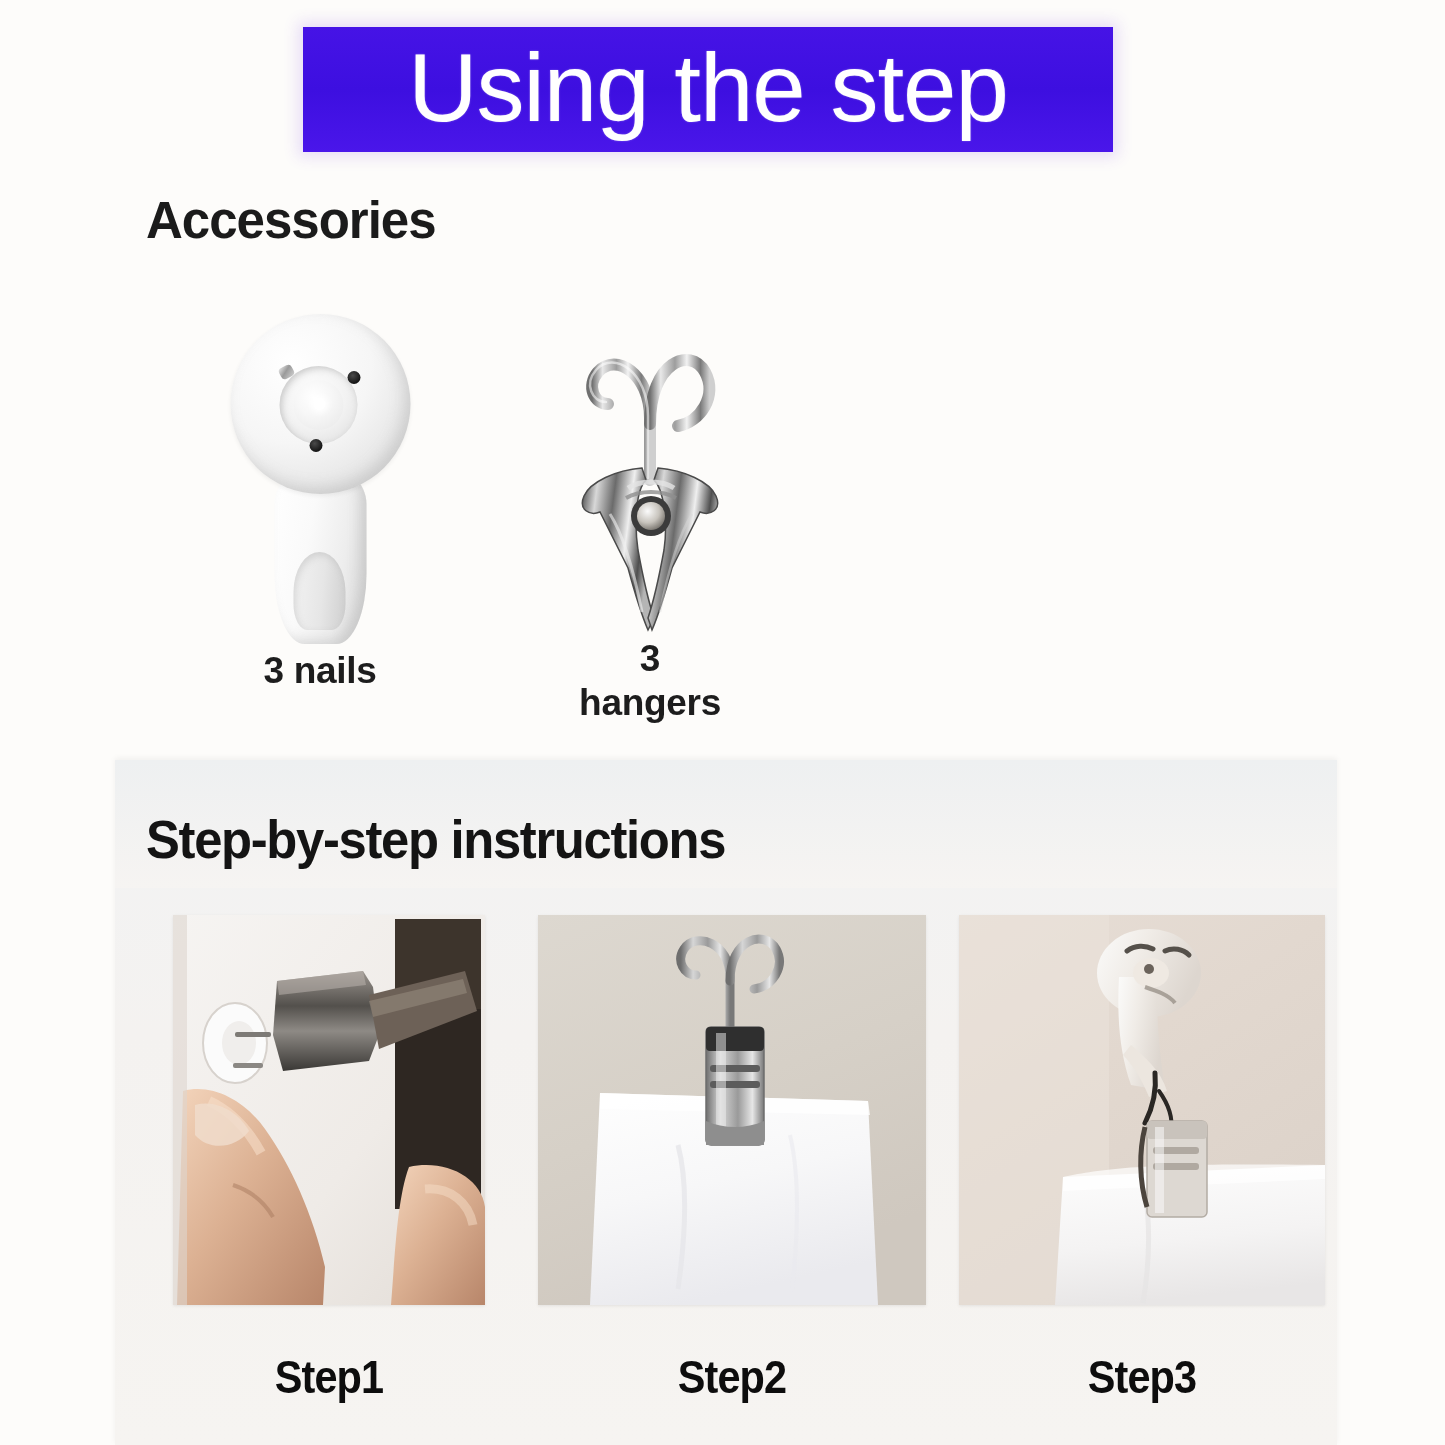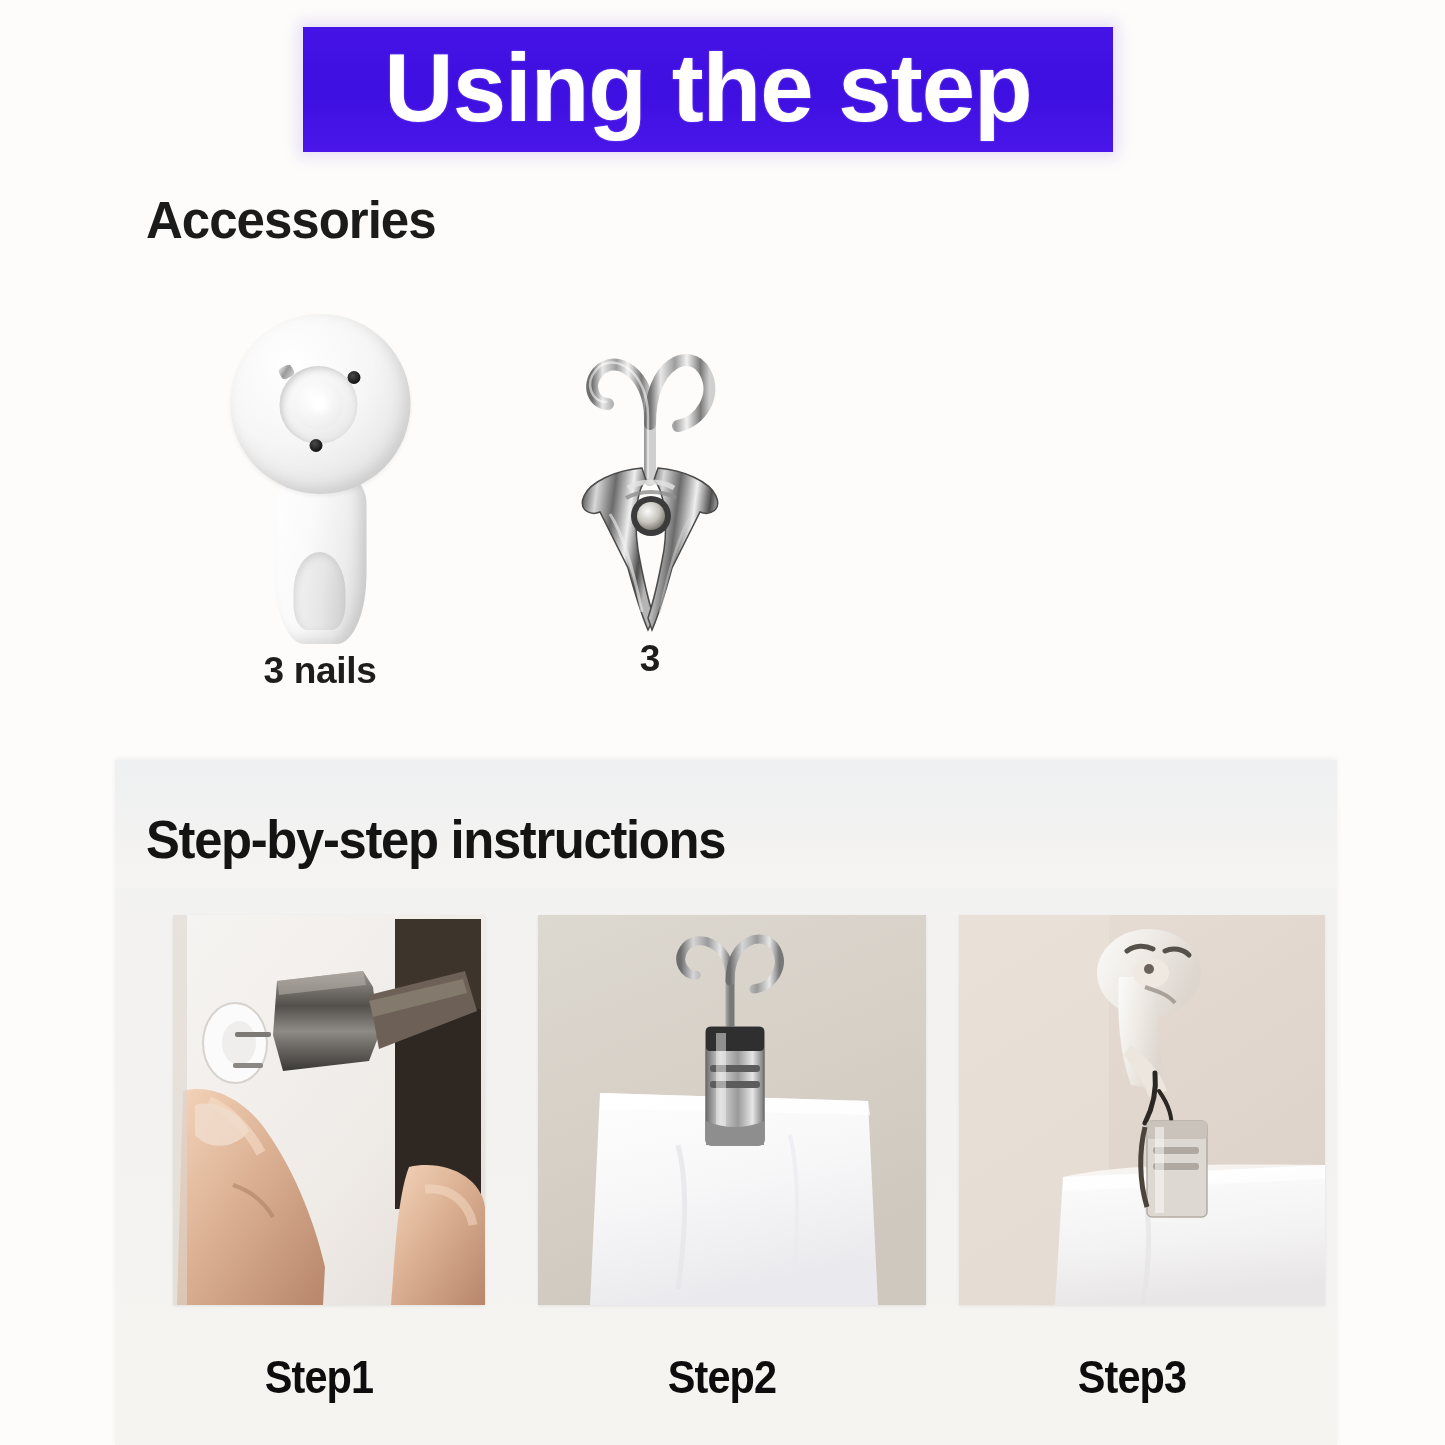--- a/index.html
+++ b/index.html
@@ -24,21 +24,21 @@
     height: 125px;
     background: linear-gradient(180deg, #4613e6 0%, #3d0fe0 50%, #4a16ea 100%);
     box-shadow: 0 0 14px 5px rgba(120, 60, 230, 0.16);
     display: flex;
     align-items: center;
     justify-content: center;
   }
   .title-banner .title-text {
     color: #ffffff;
     font-size: 96px;
-    font-weight: bold;
+    font-weight: normal;
     letter-spacing: -1px;
     line-height: 1;
     white-space: nowrap;
     margin-top: -4px;
     text-shadow: 0 0 2px rgba(255,255,255,0.35);
   }
 
   
   .accessories-heading {
     position: absolute;
@@ -227,21 +227,21 @@
     box-shadow: 0 1px 3px rgba(0,0,0,0.08);
   }
   .photo.p1 { left: 0px;   width: 312px; }
   .photo.p2 { left: 365px; width: 388px; }
   .photo.p3 { left: 786px; width: 366px; }
 
   .photo svg { display: block; width: 100%; height: 100%; }
 
   .step-labels {
     position: absolute;
-    left: 48px;
+    left: 58px;
     top: 590px;
     width: 1152px;
     height: 70px;
   }
   .step-label {
     position: absolute;
     top: 0;
     font-size: 46px;
     font-weight: bold;
     color: #0d0d0d;
@@ -328,20 +328,21 @@
           <circle cx="101" cy="216" r="20" fill="#3b3b3b"></circle>
           <circle cx="101" cy="216" r="14" fill="url(#rivet)"></circle>
 
           <path d="M60 214 C74 236 84 272 92 312" fill="none" stroke="#f0f0f0" stroke-width="3" opacity="0.6"></path>
           <path d="M142 214 C128 236 118 272 110 312" fill="none" stroke="#d9d9d9" stroke-width="2.5" opacity="0.45"></path>
         </svg>
       </div>
     </div>
     <div class="accessory-caption">
       <div>3</div>
+      <div>hangers</div>
     </div>
   </div>
 </div>
 
 <div class="step-panel">
 
   <div class="step-heading-band"></div>
   <div class="step-heading">Step-by-step instructions</div>
 
   <div class="photo-band">

